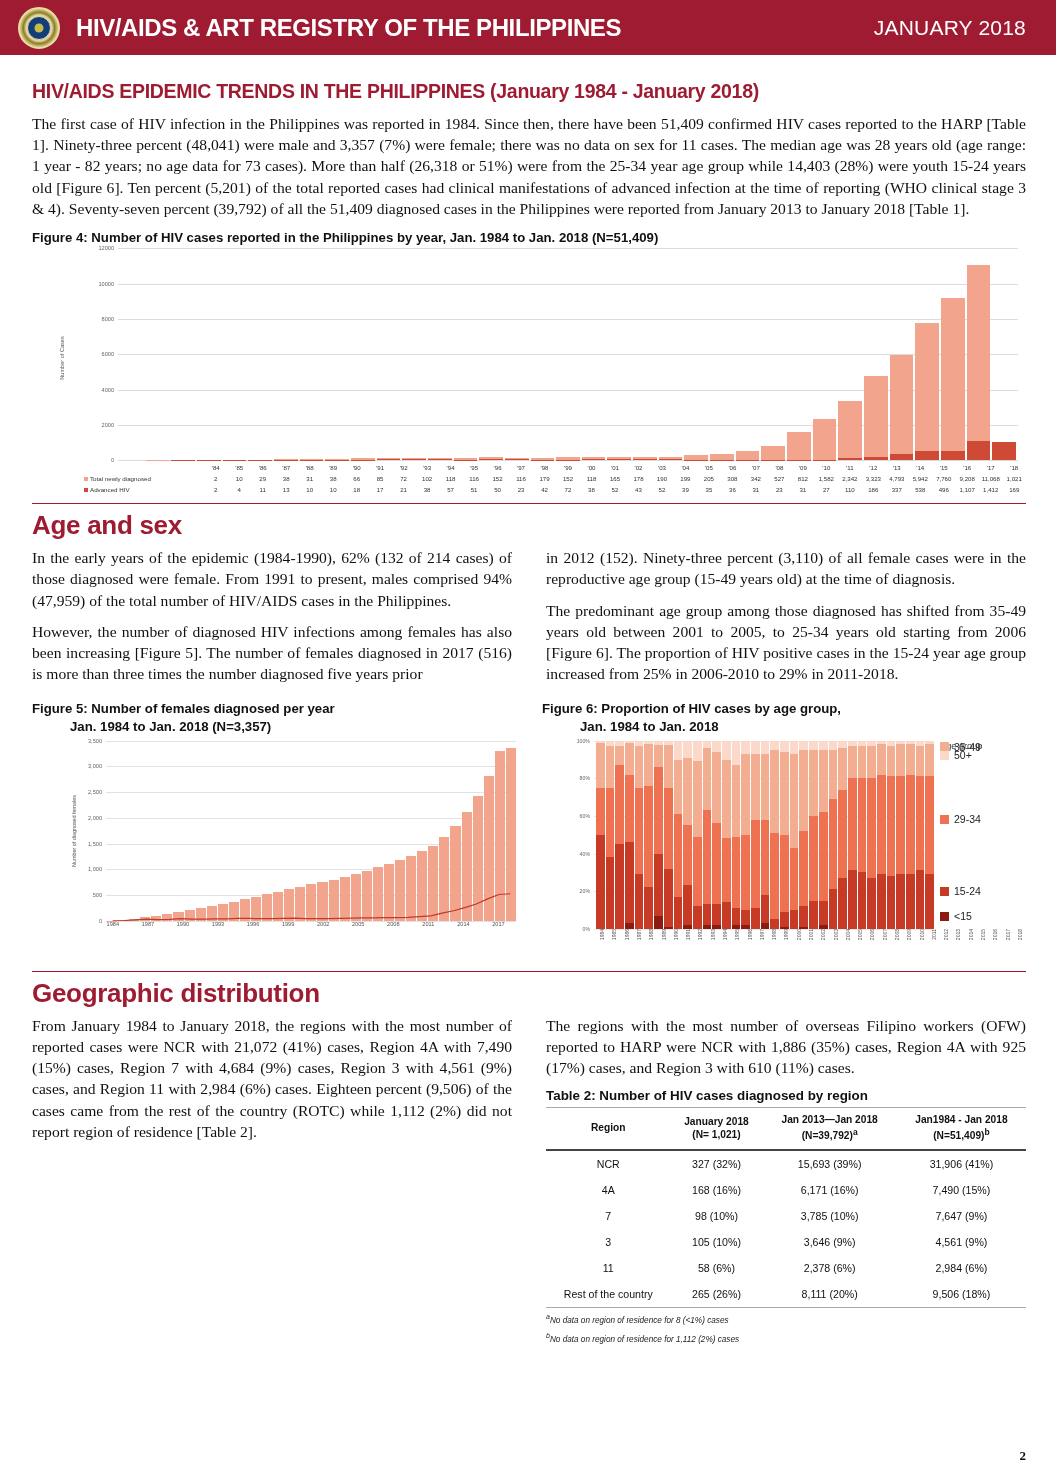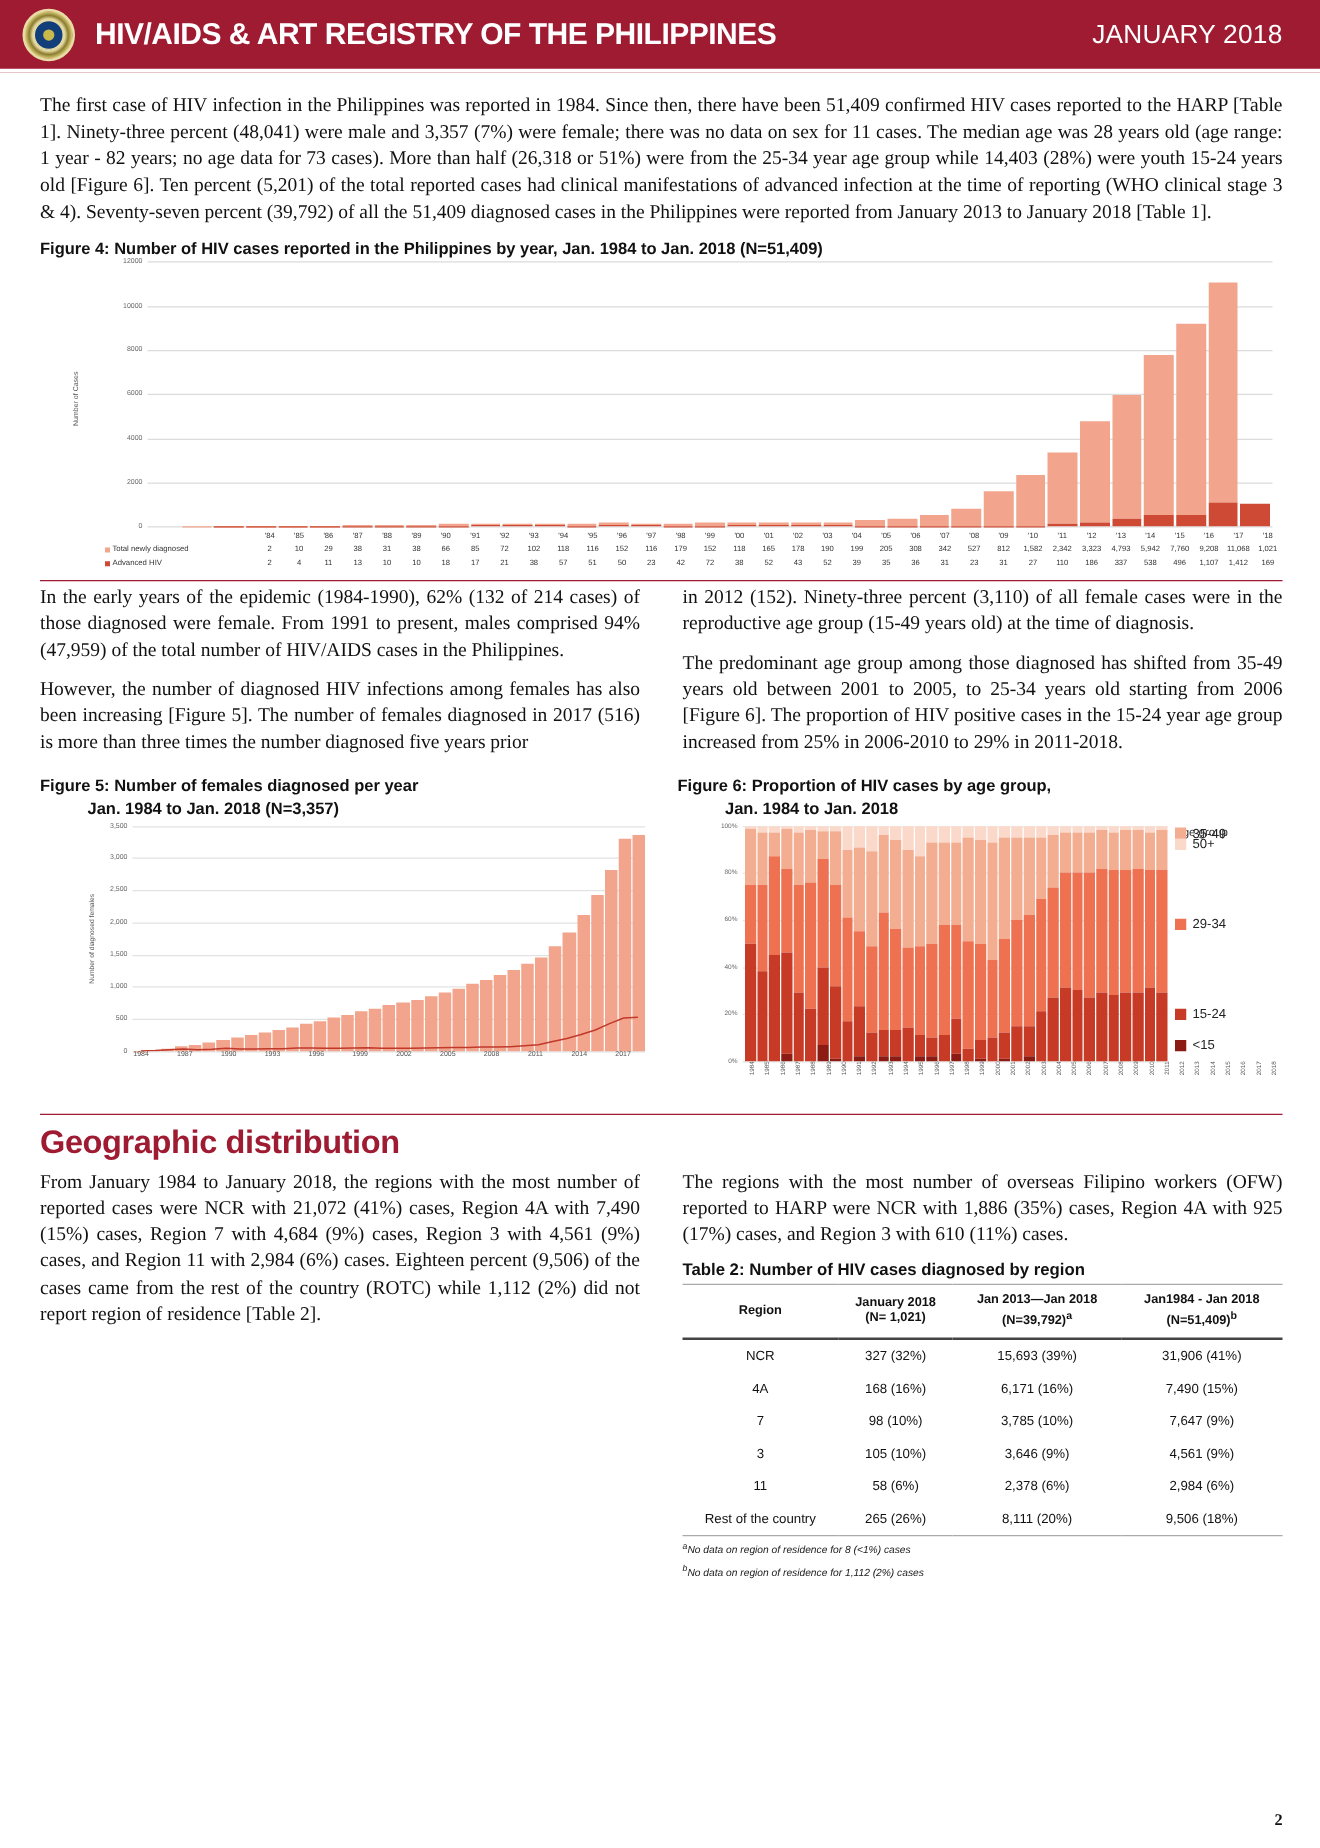--- a/index.html
+++ b/index.html
@@ -146,20 +146,21 @@
 <body>
 
 <div class="header">
   <div class="logo"></div>
   <div class="header-title">HIV/AIDS &amp; ART REGISTRY OF THE PHILIPPINES</div>
   <div class="header-date">JANUARY 2018</div>
 </div>
 
 <div class="page">
 
+  <h1 class="section-title">HIV/AIDS EPIDEMIC TRENDS IN THE PHILIPPINES (January 1984 -  January 2018)</h1>
 
   <p class="body">The first case of HIV infection in the Philippines was reported in 1984. Since then, there have been 51,409 confirmed HIV cases reported to the HARP [Table 1]. Ninety-three percent (48,041) were male and 3,357 (7%) were female; there was no data on sex for 11 cases. The median age was 28 years old (age range: 1 year - 82 years; no age data for 73 cases). More than half (26,318 or 51%) were from the 25-34 year age group while 14,403 (28%) were youth 15-24 years old [Figure 6]. Ten percent (5,201) of the total reported cases had clinical manifestations of advanced infection at the time of reporting (WHO clinical stage 3 &amp; 4). Seventy-seven percent (39,792) of all the 51,409 diagnosed cases in the Philippines were reported from January 2013 to January 2018 [Table 1].</p>
 
   <div class="fig-caption">Figure 4: Number of HIV cases reported in the Philippines by year, Jan. 1984 to Jan. 2018 (N=51,409)</div>
 
   <div class="fig4-wrap">
     <div class="fig4-plot">
       <div class="ylabel4">Number of Cases</div>
       <div id="f4-axis">
           <div class="grid-line" style="top: 212px;"></div>
@@ -445,20 +446,21 @@
             <div class="f4cell">1,107</div>
             <div class="f4cell">1,412</div>
             <div class="f4cell">169</div>
           </div>
       </div>
     </div>
   </div>
 
   <hr class="redline">
 
+  <h2 class="rule-heading">Age and sex</h2>
   <div class="two-col">
     <div class="col">
       <p class="body">In the early years of the epidemic (1984-1990), 62% (132 of 214 cases) of those diagnosed were female. From 1991 to present, males comprised 94% (47,959) of the total number of HIV/AIDS cases in the Philippines.</p>
       <p class="body">However, the number of diagnosed HIV infections among females has also been increasing [Figure 5]. The number of females diagnosed in 2017 (516) is more than three times the number diagnosed five years prior</p>
     </div>
     <div class="col">
       <p class="body">in 2012 (152). Ninety-three percent (3,110) of all female cases were in the reproductive age group (15-49 years old) at the time of diagnosis.</p>
       <p class="body">The predominant age group among those diagnosed has shifted from 35-49 years old between 2001 to 2005, to 25-34 years old starting from 2006 [Figure 6]. The proportion of HIV positive cases in the 15-24 year age group increased from 25% in 2006-2010 to 29% in 2011-2018.</p>
     </div>
   </div>

